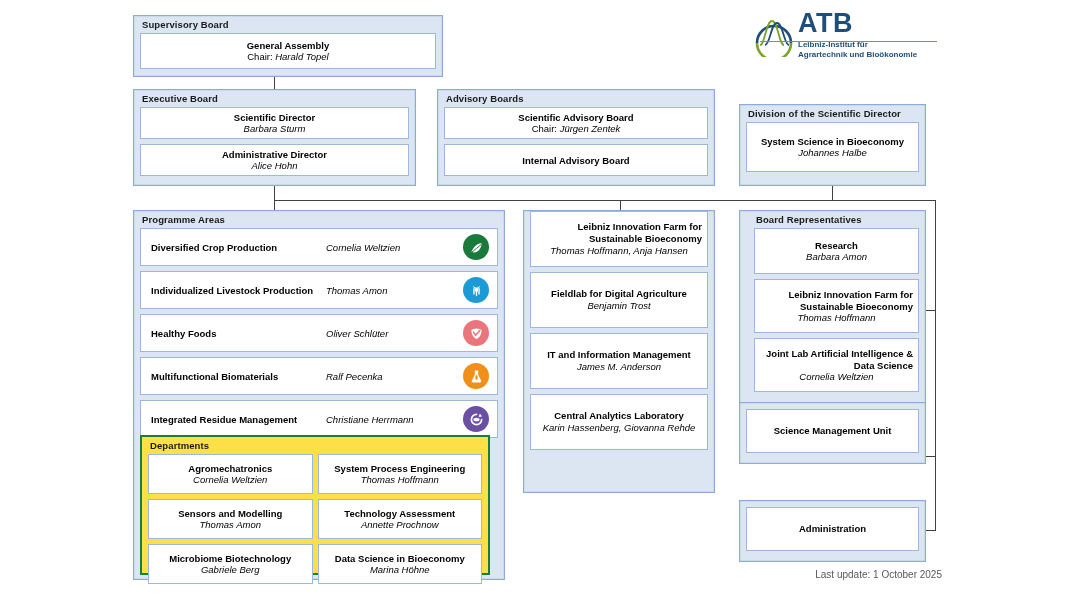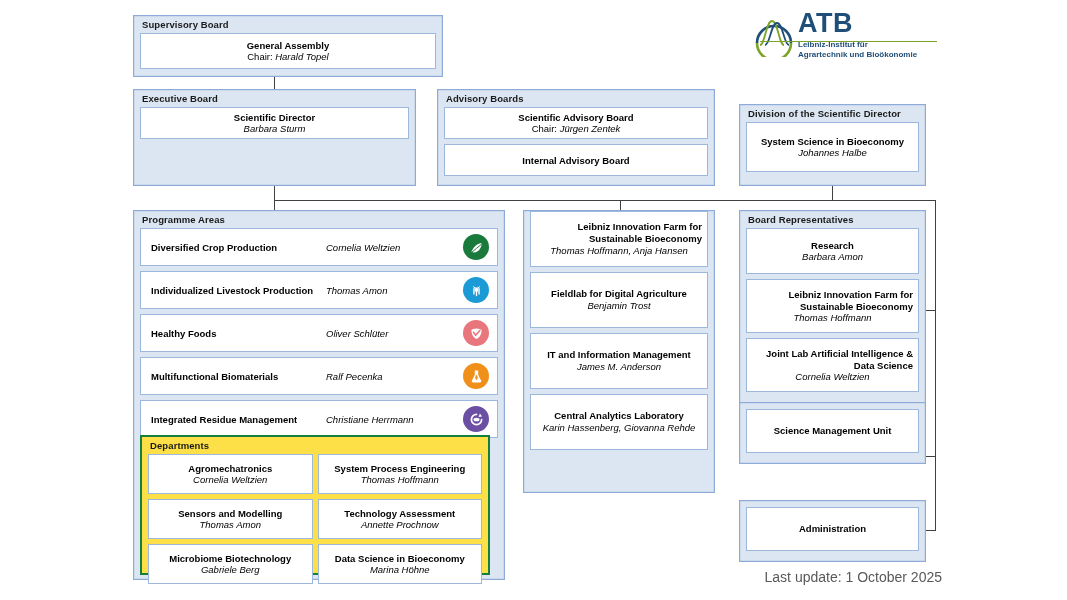--- a/index.html
+++ b/index.html
@@ -162,21 +162,21 @@
     top: 31px;
     width: 177px;
     height: 1px;
     background: #7ba428;
   }
 
   .footer {
     position: absolute;
     right: 125px;
     top: 569px;
-    font-size: 14px;
+    font-size: 10px;
     color: #595959;
   }
 </style>
 </head>
 <body>
 
 <div class="logo">
   <svg width="44" height="46" viewBox="0 0 44 46" style="position:absolute;left:0;top:1px;">
     <path d="M5 32 A17 17 0 0 1 39 32" fill="none" stroke="#1f4e79" stroke-width="2.6"></path>
     <path d="M5 32 A17 17 0 0 0 39 32" fill="none" stroke="#7ba428" stroke-width="2.6"></path>
@@ -226,20 +226,24 @@
   </div>
 </div>
 
 <div class="group" style="left:133px; top:89px; width:283px; height:97px;">
   <div class="group-title">Executive Board</div>
   <div class="cards">
     <div class="card" style="height:32px;">
       <div class="c-title">Scientific Director</div>
       <div class="c-sub">Barbara Sturm</div>
     </div>
+    <div class="card" style="height:32px;">
+      <div class="c-title">Administrative Director</div>
+      <div class="c-sub">Alice Hohn</div>
+    </div>
   </div>
 </div>
 
 <div class="group" style="left:437px; top:89px; width:278px; height:97px;">
   <div class="group-title">Advisory Boards</div>
   <div class="cards">
     <div class="card" style="height:32px;">
       <div class="c-title">Scientific Advisory Board</div>
       <div class="c-sub">
         <span style="font-style:normal;">Chair:</span>
@@ -370,21 +374,21 @@
       <div class="c-title">IT and Information Management</div>
       <div class="c-sub">James M. Anderson</div>
     </div>
     <div class="card" style="height:56px;">
       <div class="c-title">Central Analytics Laboratory</div>
       <div class="c-sub">Karin Hassenberg, Giovanna Rehde</div>
     </div>
   </div>
 </div>
 
-<div class="group" style="left:739px; top:210px; width:187px; height:205px;">
+<div class="group" style="left:739px; top:210px; width:187px; height:205px;padding-left:8px;">
   <div class="group-title">Board Representatives</div>
   <div class="cards">
     <div class="card" style="height:46px;">
       <div class="c-title">Research</div>
       <div class="c-sub">Barbara Amon</div>
     </div>
     <div class="card" style="height:54px;">
       <div class="c-title">Leibniz Innovation Farm for Sustainable Bioeconomy</div>
       <div class="c-sub">Thomas Hoffmann</div>
     </div>

